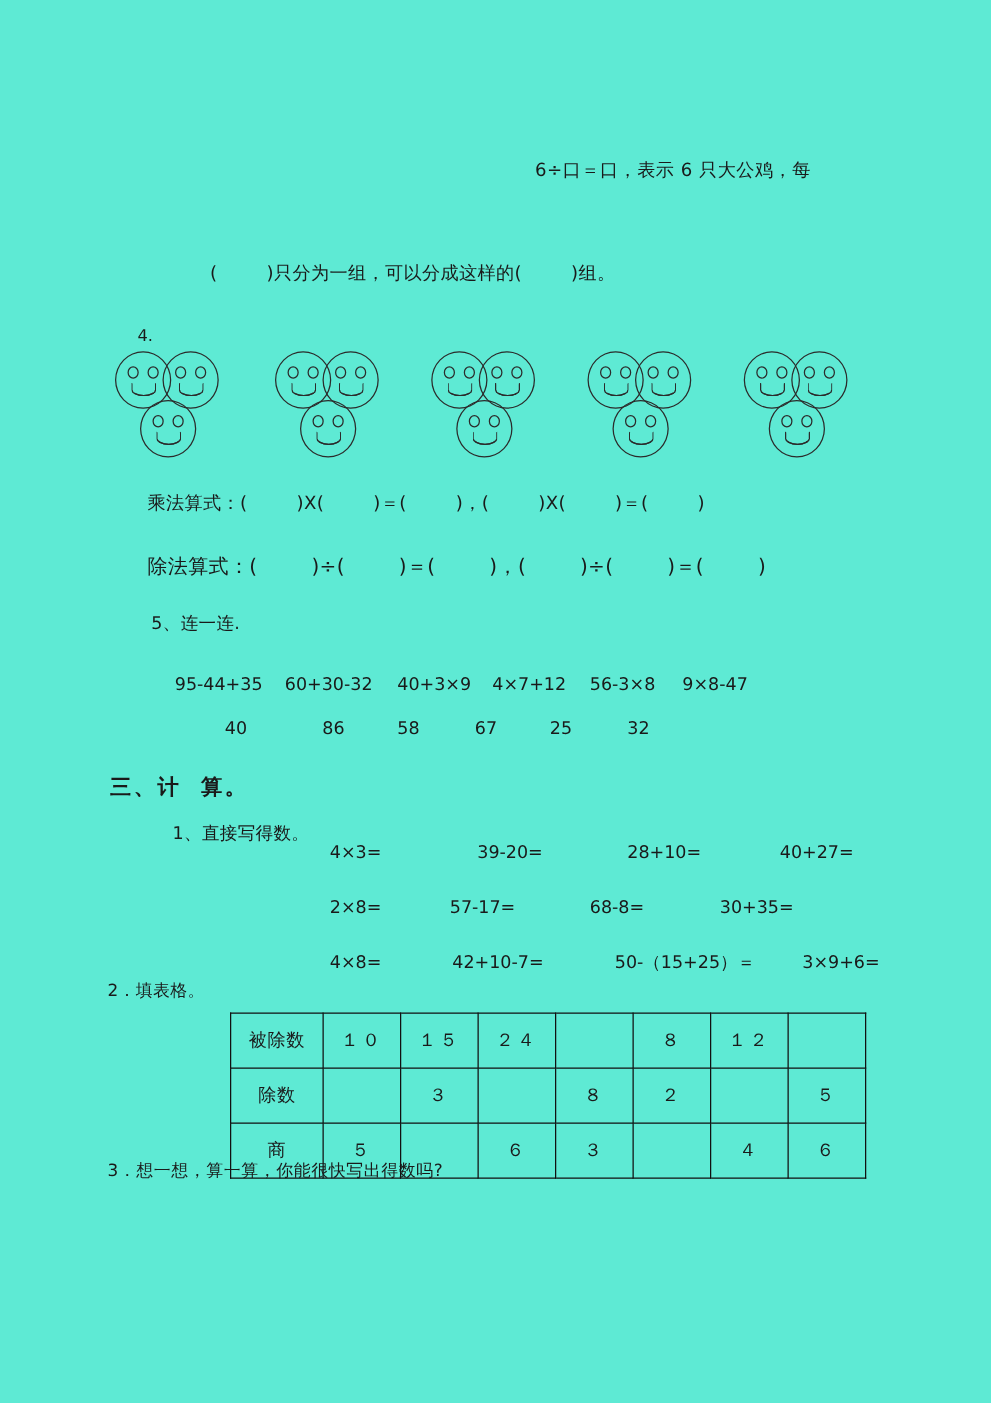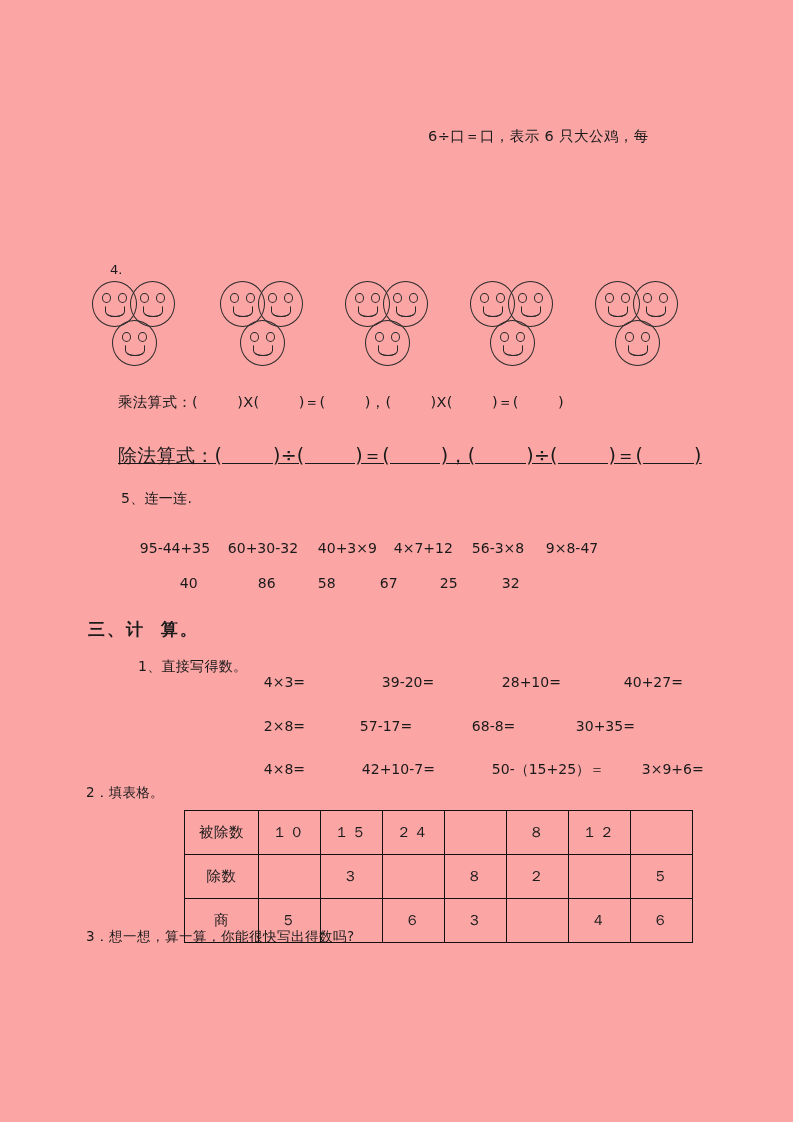--- a/index.html
+++ b/index.html
@@ -12,21 +12,21 @@
     width: 793px;
     height: 1122px;
     position: relative;
     font-family: "DejaVu Sans", "Liberation Sans", sans-serif;
     color: #1a1a1a;
     overflow: hidden;
   }
   .page {
     position: absolute;
     inset: 0;
-    background: #fca5a5;
+    background: #5eead4;
   }
   .abs { position: absolute; white-space: pre; }
 
   
   .q3-tail {
     left: 428px; top: 127px;
     font-size: 14.5px;
     letter-spacing: 0.4px;
   }
   .q3-blank {
@@ -86,21 +86,21 @@
     left: -1.3px; top: -1px;
     width: 20px; height: 11px;
     border: 1.3px solid #2b2b2b;
     border-top-color: transparent;
     border-radius: 0 0 50% 50%;
     box-sizing: border-box;
   }
 
   
   .mul-line { left: 118px; top: 393px; font-size: 14.5px; letter-spacing: 0.3px; text-align: center; }
-  .div-line { left: 118px; top: 443px; font-size: 19px; letter-spacing: 0.3px; text-decoration: underline; }
+  .div-line { left: 118px; top: 443px; font-size: 16px; letter-spacing: 0.3px; }
 
   
   .q5-title { left: 121px; top: 490px; font-size: 14px; letter-spacing: 0.3px; }
   .q5-exprs { left: 122px; top: 524px; font-size: 14px; }
   .q5-exprs span { display: inline-block; }
   .q5-vals  { left: 162px; top: 559px; font-size: 14px; }
   .q5-vals span { display: inline-block; text-align: left; }
 
   
   .h-sec3 {
@@ -144,20 +144,21 @@
 
   .q3-bottom { left: 86px; top: 928px; font-size: 13.5px; letter-spacing: 0.5px; }
 </style>
 </head>
 <body>
 
 <div class="page">
 
   <div class="abs q3-tail">6÷口＝口，表示 6 只大公鸡，每</div>
 
+  <div class="abs q3-blank">(        )只分为一组，可以分成这样的(        )组。</div>
 
   <div class="abs q4-num">4.</div>
 
   <div class="faces-row">
     <div class="face-group" style="left:0px">
       <div class="face tl">
           <div class="eye l"></div>
           <div class="eye r"></div>
           <div class="mouth"></div>
         </div>

